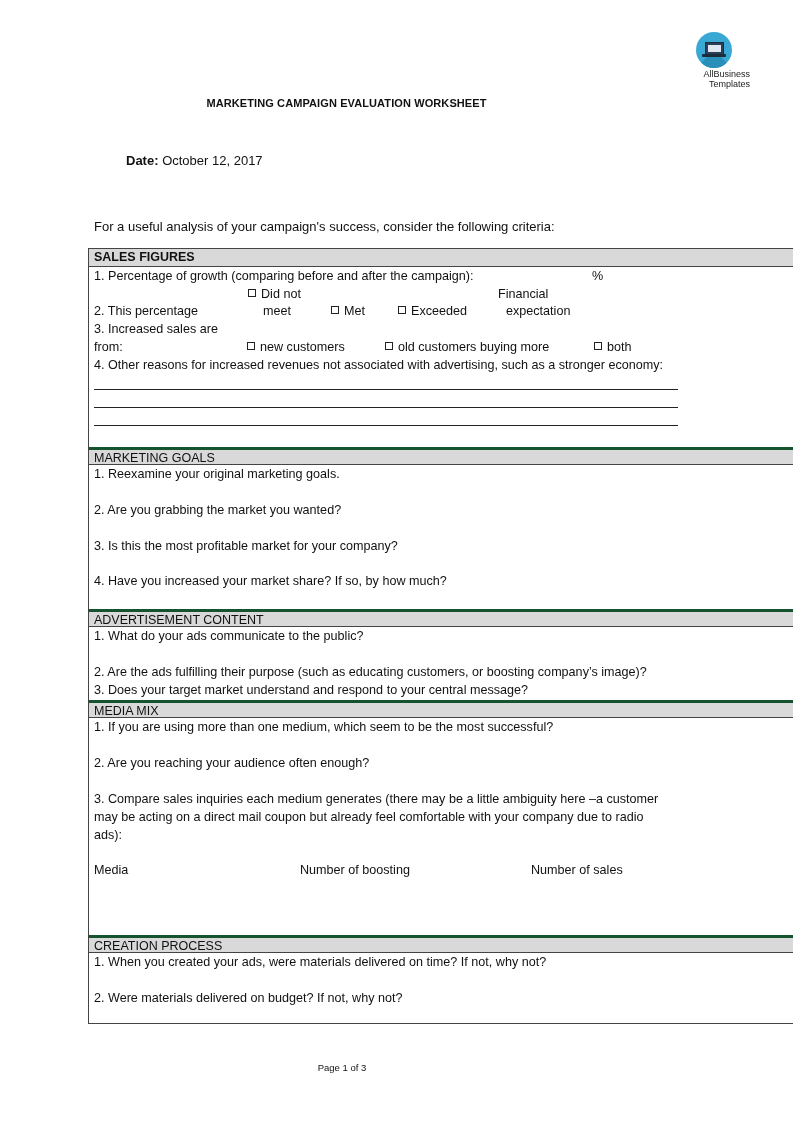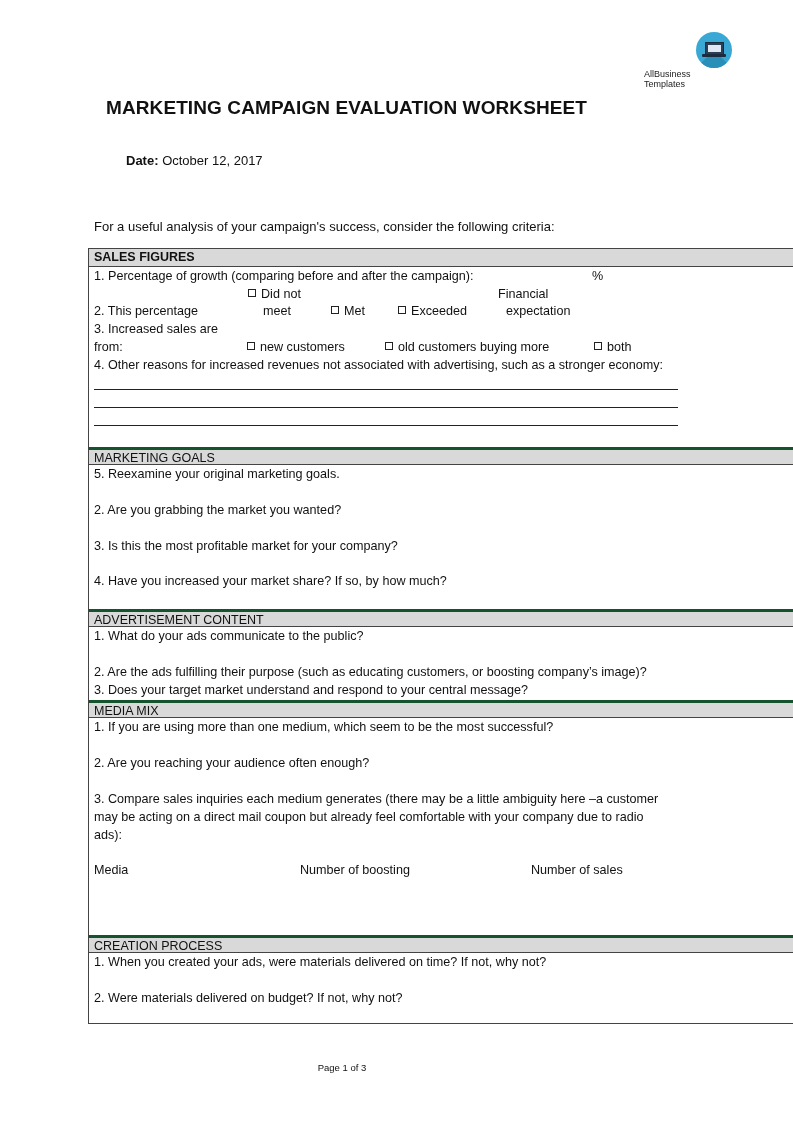--- a/index.html
+++ b/index.html
@@ -5,22 +5,22 @@
   html, body { margin: 0; padding: 0; background: #ffffff; }
   body { width: 793px; height: 1122px; position: relative; overflow: hidden;
          font-family: "Liberation Sans", sans-serif; color: #111; }
   .abs { position: absolute; white-space: nowrap; }
   .logo { position: absolute; left: 696px; top: 32px; width: 36px; height: 36px; border-radius: 50%;
           background: #3aa8d4; overflow: hidden; }
   .logo .shadow { position: absolute; left: 18px; top: 18px; width: 40px; height: 40px; background: #2a8fb8; transform: rotate(45deg); transform-origin: 0 0; }
   .logo .screen { position: absolute; left: 9px; top: 10px; width: 17px; height: 11px; background: #2a3e55; border: 1px solid #1d2c3d; }
   .logo .screen i { position: absolute; left: 2px; top: 2px; width: 13px; height: 7px; background: #dfe8f2; }
   .logo .base { position: absolute; left: 6px; top: 22px; width: 24px; height: 3px; background: #1d2c3d; border-radius: 1px; }
-  .logo-text { position: absolute; left: 644px; top: 69px; width: 70px; text-align: left; font-size: 9px; line-height: 10px; color: #222; }
-  .title { left: 0; width: 693px; top: 97px; text-align: center; font-size: 19px; font-weight: bold; letter-spacing: 0.1px; }
+  .logo-text { position: absolute; left: 680px; top: 69px; width: 70px; text-align: right; font-size: 9px; line-height: 10px; color: #222; }
+  .title { left: 0; width: 693px; top: 97px; text-align: center; font-size: 11px; font-weight: bold; letter-spacing: 0.1px; }
   .date { left: 94px; top: 153px; font-size: 13px; }
   .date b { font-weight: bold; margin-left: 32px; }
   .intro { left: 94px; top: 219px; font-size: 13px; }
   .table { position: absolute; left: 88px; top: 248px; width: 718px; height: 776px; border: 1px solid #444; box-sizing: border-box; }
   .hdr { position: absolute; left: 0; right: 0; height: 18px; background: #d9d9d9;
          border-top: 3px solid #14532d; border-bottom: 1px solid #444; font-size: 12.5px; line-height: 17px; padding-left: 5px; box-sizing: border-box; }
   .hdr.first { border-top: none; font-weight: bold; }
   .t { position: absolute; font-size: 12.6px; white-space: nowrap; line-height: 15px; }
   .cb { display: inline-block; width: 6px; height: 6px; border: 1px solid #222; margin-right: 5px; vertical-align: 1px; }
   .line { position: absolute; left: 5px; width: 584px; height: 0; border-bottom: 1px solid #222; }
@@ -61,21 +61,21 @@
   <div class="t" style="left:5px;top:91px">from:</div>
   <div class="t" style="left:158px;top:91px"><span class="cb"></span><span>new customers</span></div>
   <div class="t" style="left:296px;top:91px"><span class="cb"></span><span>old customers buying more</span></div>
   <div class="t" style="left:505px;top:91px"><span class="cb"></span><span>both</span></div>
   <div class="t" style="left:5px;top:109px">4. Other reasons for increased revenues not associated with advertising, such  as a stronger economy:</div>
   <div class="line" style="top:140px"></div>
   <div class="line" style="top:158px"></div>
   <div class="line" style="top:176px"></div>
 
   <div class="hdr" style="top:198px">MARKETING GOALS</div>
-  <div class="t" style="left:5px;top:218px">5. Reexamine your original marketing goals.</div>
+  <div class="t" style="left:5px;top:218px">1. Reexamine your original marketing goals.</div>
   <div class="t" style="left:5px;top:254px">2. Are you grabbing the market you wanted?</div>
   <div class="t" style="left:5px;top:290px">3. Is this the most profitable market for your company?</div>
   <div class="t" style="left:5px;top:325px">4. Have you increased your market share? If so, by how much?</div>
 
   <div class="hdr" style="top:360px">ADVERTISEMENT CONTENT</div>
   <div class="t" style="left:5px;top:380px">1. What do your ads communicate to the public?</div>
   <div class="t" style="left:5px;top:416px">2. Are the ads fulfilling their purpose (such as educating customers, or boosting  company’s image)?</div>
   <div class="t" style="left:5px;top:434px">3. Does your target market understand  and  respond to your central message?</div>
 
   <div class="hdr" style="top:451px">MEDIA MIX</div>

